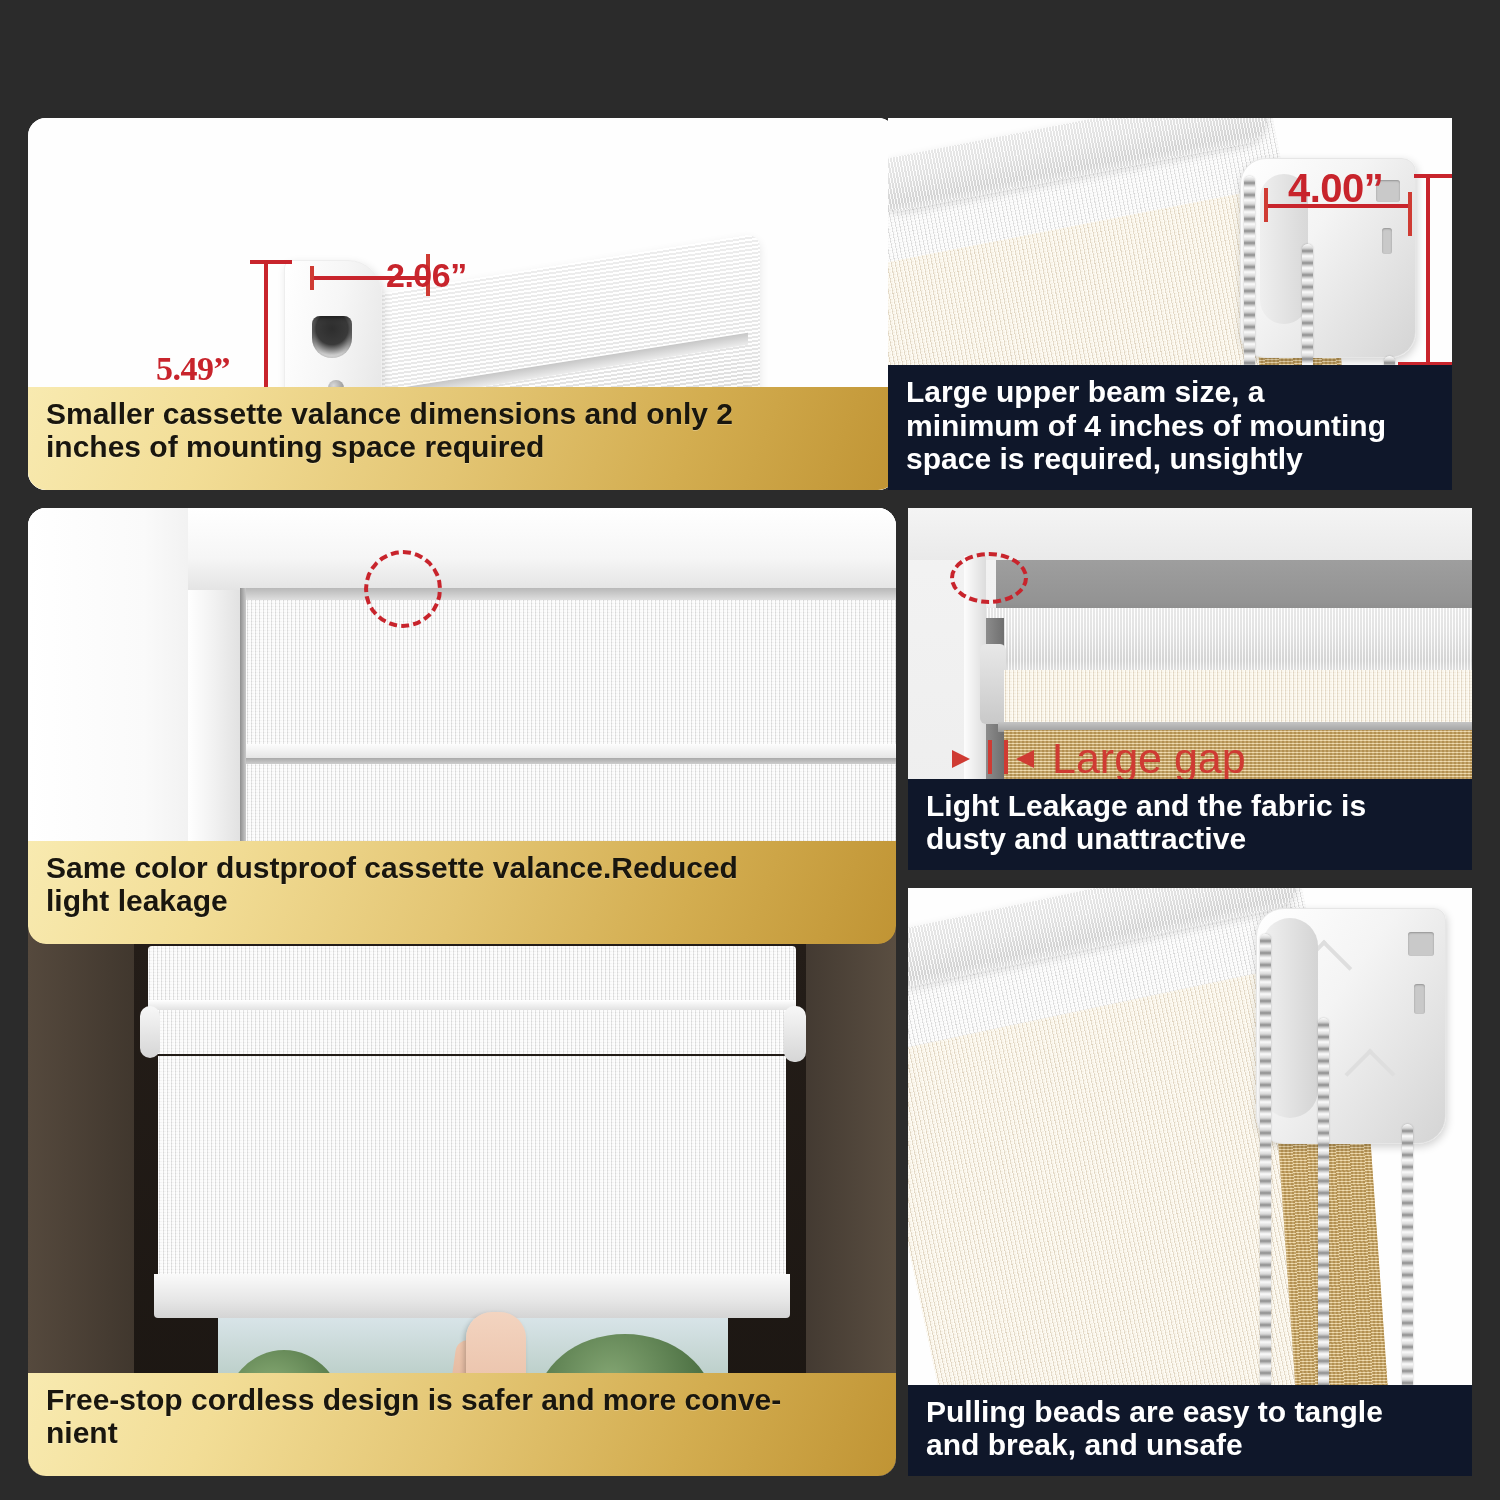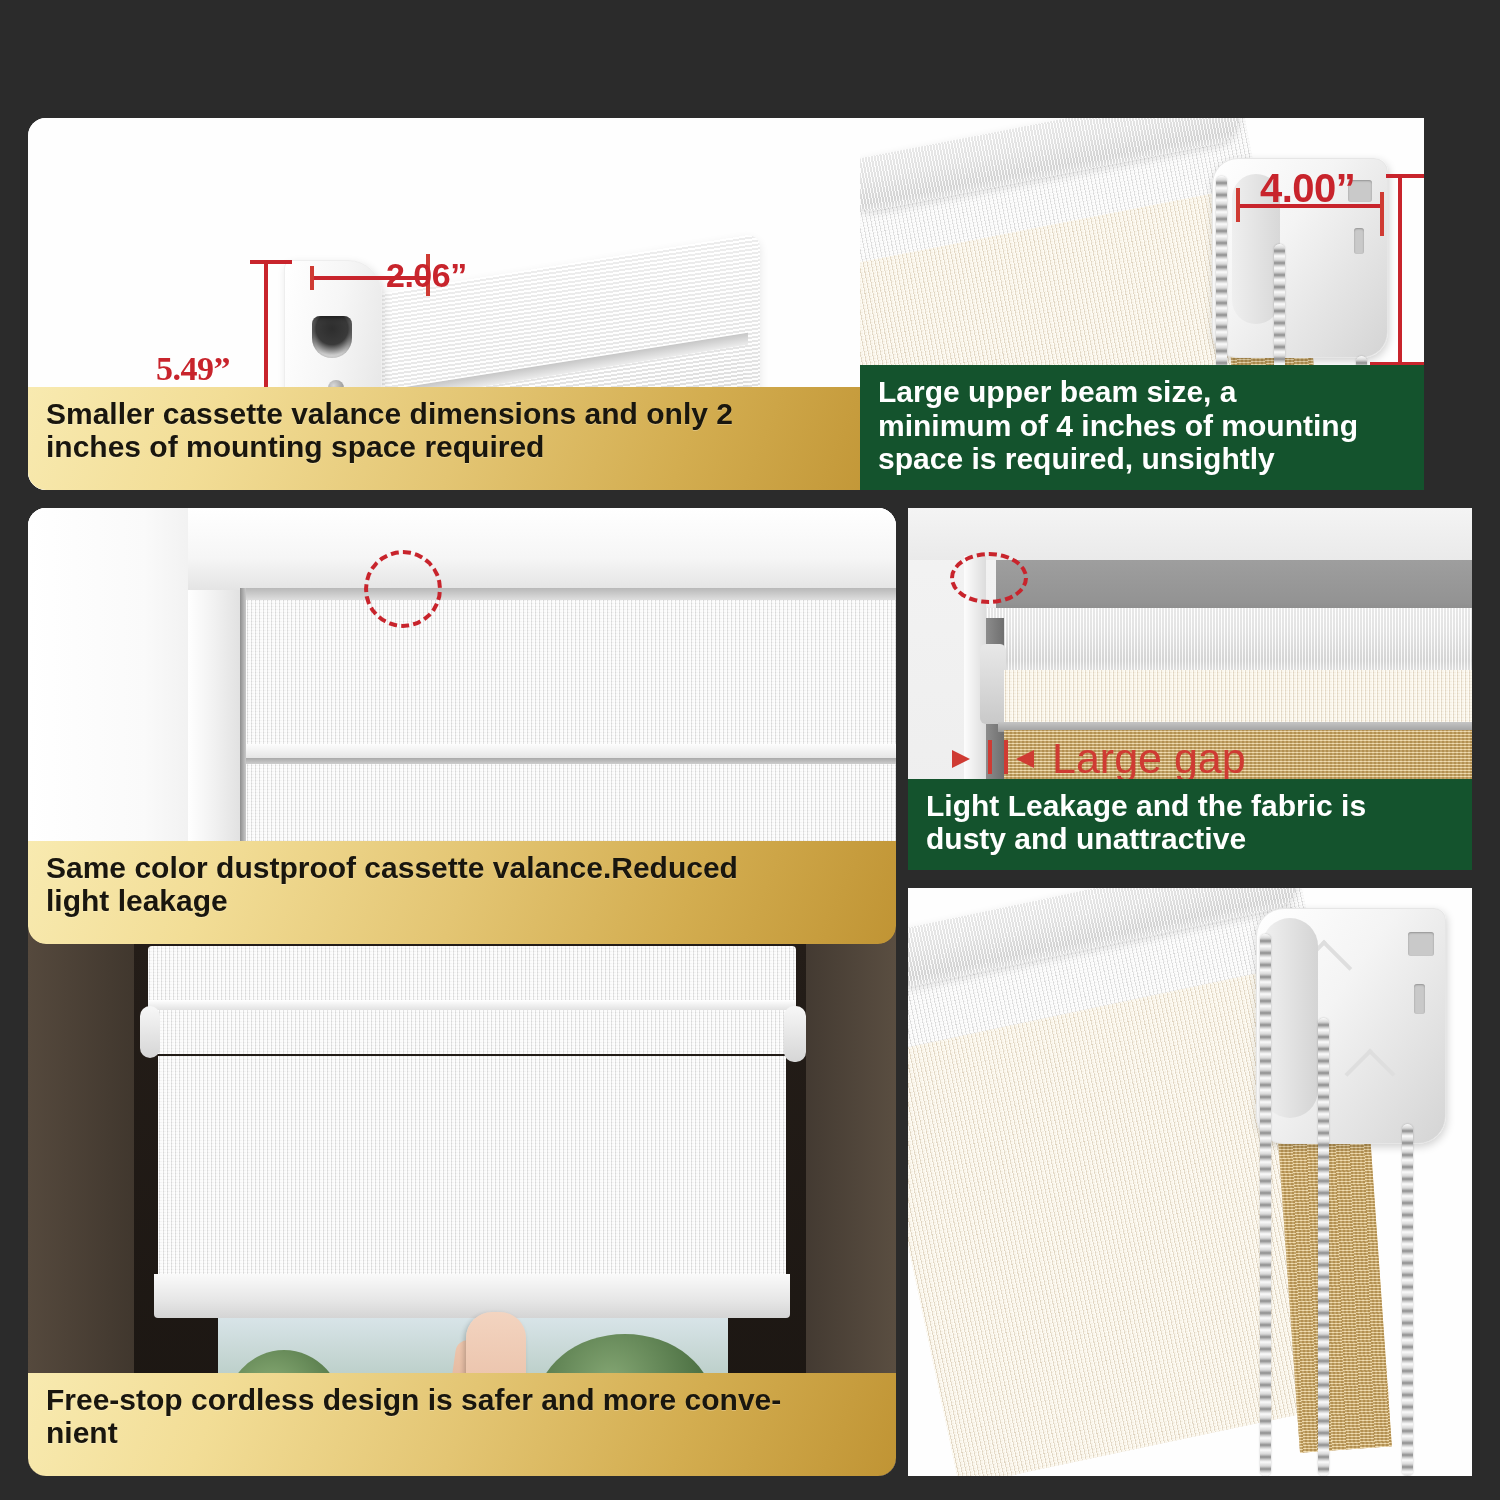--- a/index.html
+++ b/index.html
@@ -39,21 +39,21 @@
   
   .panel {
     position: absolute;
     overflow: hidden;
     background: #ffffff;
   }
   .panel.left  { border-radius: 18px; }
   .panel.right { border-radius: 0; }
 
   .p1 { left: 28px;  top: 118px;  width: 868px; height: 372px; }
-  .p2 { left: 860px; top: 118px;  width: 564px; height: 372px; }
+  .p2 { left: 888px; top: 118px;  width: 564px; height: 372px; }
   .p3 { left: 28px;  top: 508px;  width: 868px; height: 436px; }
   .p4 { left: 908px; top: 508px;  width: 564px; height: 362px; }
   .p5 { left: 28px;  top: 888px;  width: 868px; height: 588px; }
   .p6 { left: 908px; top: 888px;  width: 564px; height: 588px; }
 
   .photo {
     position: absolute;
     inset: 0;
     overflow: hidden;
   }
@@ -72,21 +72,21 @@
   }
   .caption.gold {
     background: linear-gradient(112deg, #f8eab0 0%, #f2dd96 22%, #e3c573 50%, #d3ad50 75%, #c09434 100%);
     color: #19160e;
     border-bottom-left-radius: 18px;
     border-bottom-right-radius: 18px;
     text-shadow: 0 1px 0 rgba(255,255,255,0.25);
   }
   .caption.gold.tall { padding-bottom: 26px; }
   .caption.gray {
-    background: #14532d;
+    background: #0f172a;
     color: #ffffff;
     border-radius: 0;
   }
   .caption span { display: block; }
 
   
   .bg-white  { position:absolute; inset:0; background:#fefefe; }
   .bg-soft   { position:absolute; inset:0; background:linear-gradient(180deg,#f3f3f3 0%,#ededed 100%); }
 
   
@@ -472,15 +472,19 @@
       <div style="position:absolute; left:444px; top:168px; width:36px; height:36px;
                   border-left:4px solid #dedede; border-top:4px solid #dedede; transform:rotate(45deg);"></div>
       <div style="position:absolute; left:354px; top:30px; width:56px; height:200px; border-radius:28px;
                   background:linear-gradient(90deg,#f1f1f1,#d4d4d4);"></div>
 
       <div class="bead-chain" style="left:352px; top:46px; height:542px;"></div>
       <div class="bead-chain" style="left:410px; top:130px; height:458px;"></div>
       <div class="bead-chain" style="left:494px; top:236px; height:352px;"></div>
     </div>
 
+    <div class="caption gray">
+      <span>Pulling beads are easy to tangle</span>
+      <span>and break, and unsafe</span>
+    </div>
   </div>
 
 </div>
 
 </body></html>

